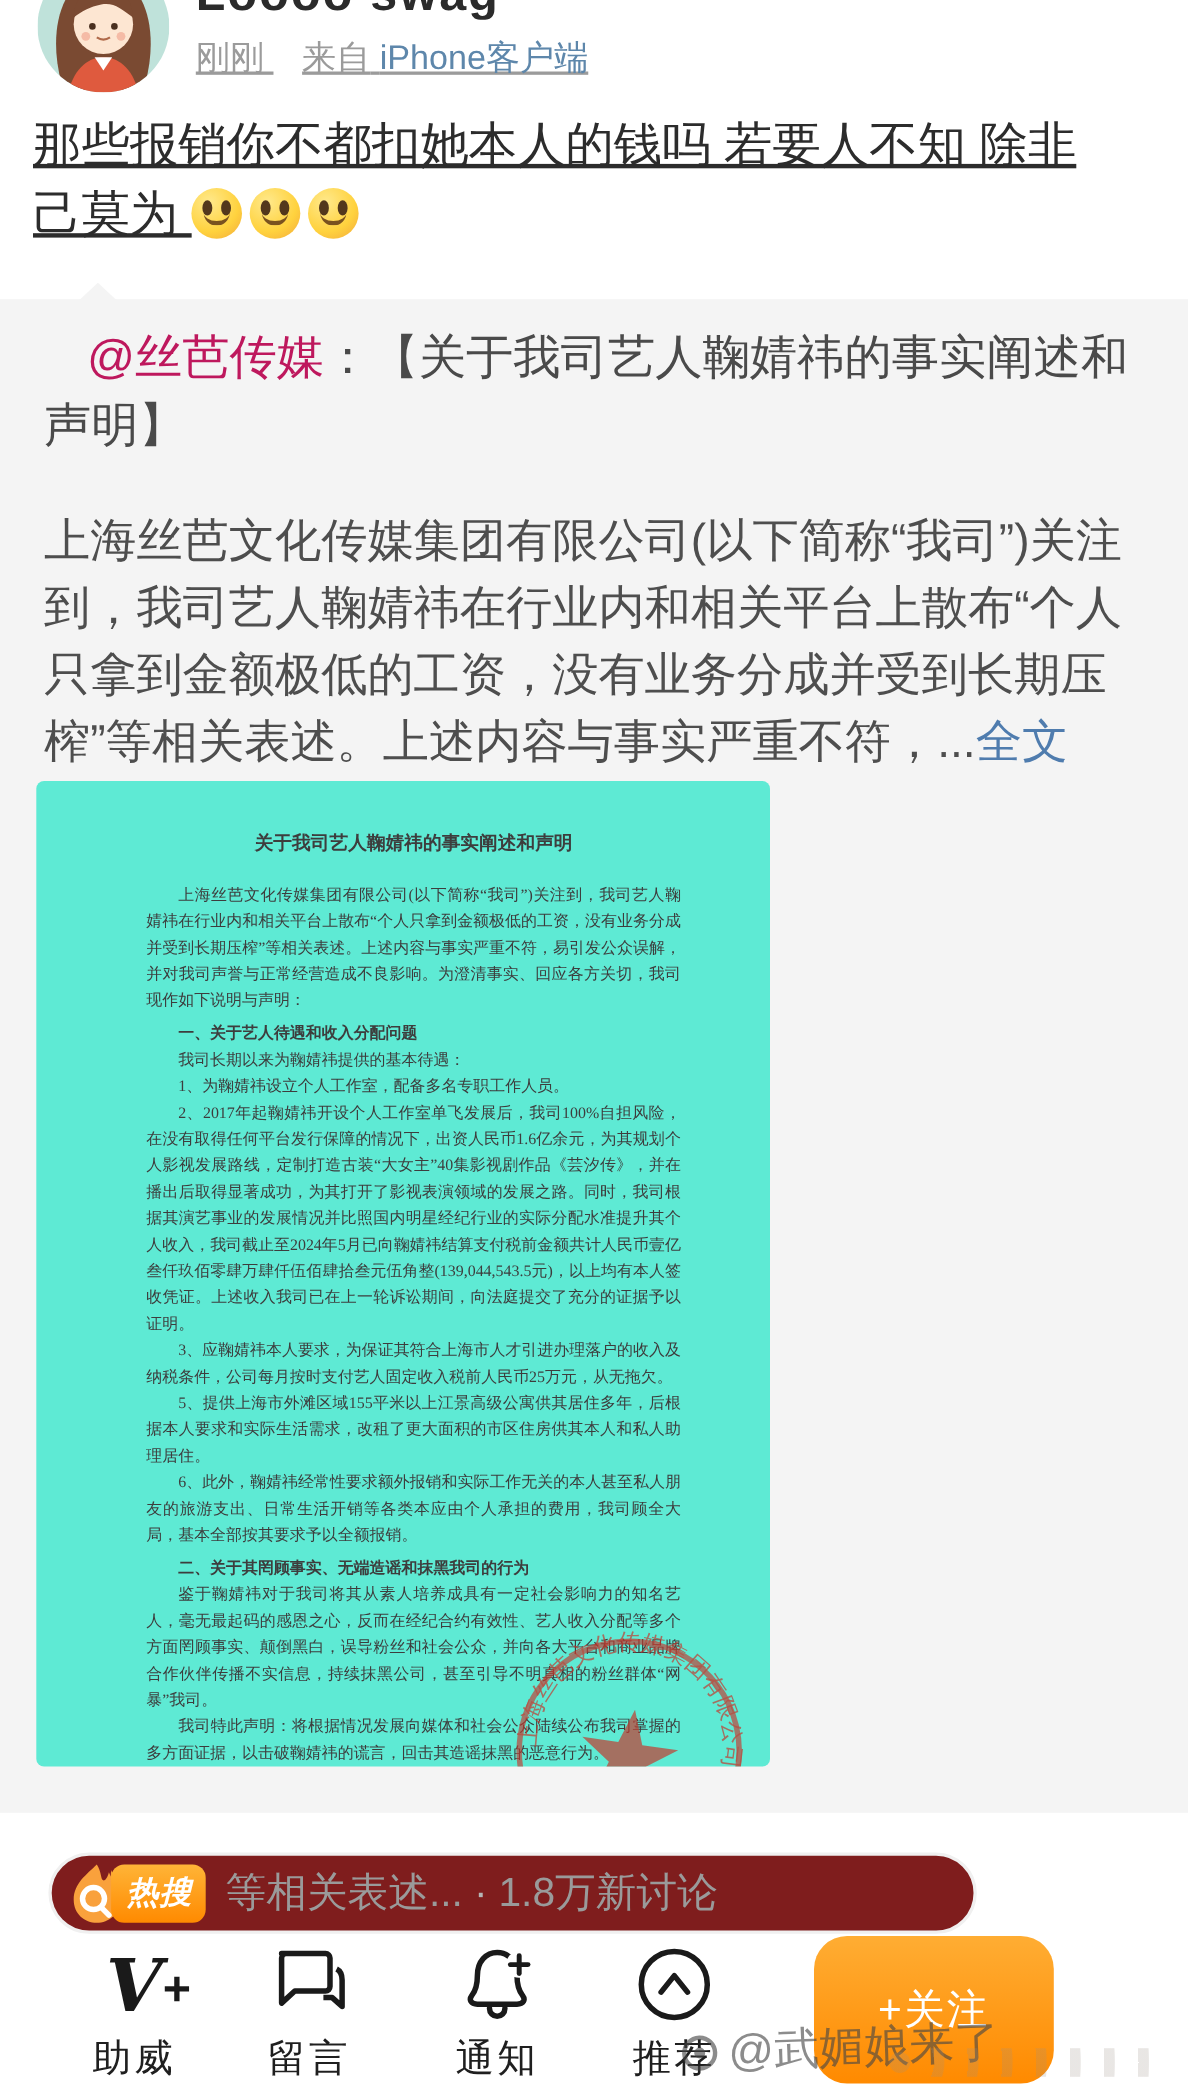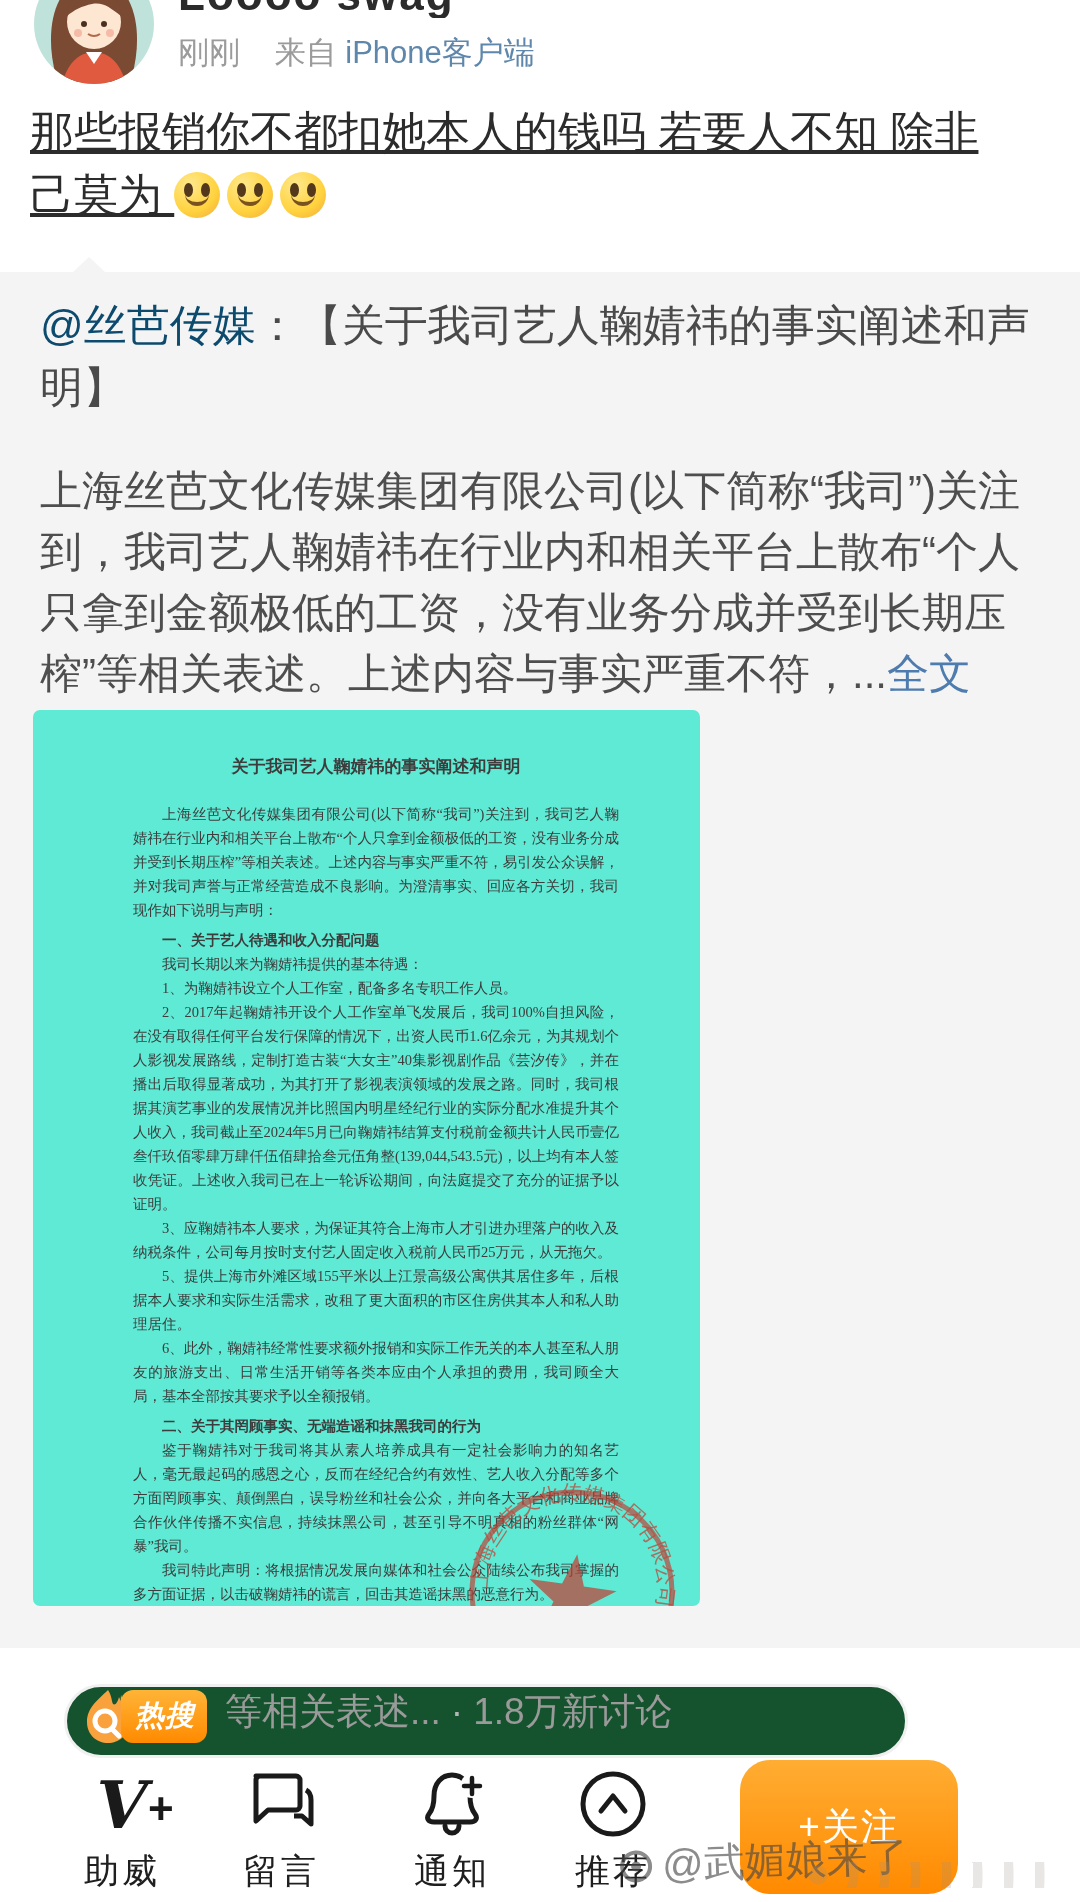--- a/index.html
+++ b/index.html
@@ -4,54 +4,54 @@
 <style>
   html,body{margin:0;padding:0;background:#fff;}
   body{width:1080px;height:1902px;position:relative;overflow:hidden;
        font-family:"Liberation Sans","DejaVu Sans",sans-serif;color:#2c2c2c;}
   .abs{position:absolute;}
 
   
   #avatar{left:34px;top:-36px;width:120px;height:120px;border-radius:50%;overflow:hidden;}
   #username-clip{left:178px;top:0;height:18px;width:620px;overflow:hidden;}
   #username-clip span{display:block;margin-top:-30px;font-size:44px;font-weight:bold;color:#2b2b2b;letter-spacing:2px;}
-  #meta{left:178px;top:32px;font-size:31px;color:#9b9b9b;}
+  #meta{left:178px;top:32px;font-size:31px;color:#9b9b9b;text-decoration:underline;}
   #meta .src{margin-left:26px;}
   #meta .blue{color:#5e87ab;}
 
   
   #post-text{left:30px;top:100px;width:992px;font-size:44px;line-height:63px;color:#2c2c2c;word-break:break-all;text-decoration:underline;}
   .emoji{display:inline-block;width:46px;height:46px;border-radius:50%;vertical-align:-8px;margin-right:7px;position:relative;
          background:radial-gradient(circle at 35% 28%,#ffe98c,#ffd23e 60%,#f2a83c);}
   .emoji::before{content:"";position:absolute;left:10px;top:11px;width:9px;height:14px;border-radius:50%;
          background:#53381c;box-shadow:17px 0 0 #53381c;}
   .emoji::after{content:"";position:absolute;left:11px;top:20px;width:24px;height:14px;
          border-bottom:4px solid #7a521f;border-radius:0 0 24px 24px;box-sizing:border-box;}
 
   
   #quote{left:0;top:272px;width:1080px;height:1376px;background:#f4f4f4;}
   #quote-notch{position:absolute;left:72px;top:-15px;width:0;height:0;
       border-left:17px solid transparent;border-right:17px solid transparent;border-bottom:16px solid #f4f4f4;}
   #quote-header{position:absolute;left:40px;top:22px;width:1002px;font-size:43px;line-height:62px;color:#4a4a4a;word-break:break-all;}
-  #quote-header .author{color:#0c4a6e;}
+  #quote-header .author{color:#be185d;margin-left:39px;}
   #quote-body{position:absolute;left:40px;top:188px;width:1002px;font-size:42px;line-height:61px;color:#4e4e4e;word-break:break-all;}
   #quote-body .fulltext{color:#4f7cae;}
 
   
   #doc-card{position:absolute;left:33px;top:438px;width:667px;height:896px;background:#5eead4;border-radius:7px;overflow:hidden;}
   #doc-inner{position:absolute;left:100px;top:46px;width:486px;
       font-family:"Liberation Serif","DejaVu Serif",serif;font-size:14.5px;line-height:24px;color:#3d3d3d;text-align:justify;}
   #doc-inner .doc-title{text-align:center;font-weight:bold;font-size:17px;margin:0 0 24px 0;line-height:22px;}
   #doc-inner p{margin:0;text-indent:2em;}
   #doc-inner p.h{font-weight:bold;margin-top:6px;}
   #seal{position:absolute;left:429px;top:772px;opacity:.85;transform:rotate(8deg);}
 
   
-  #hotsearch{left:64px;top:1684px;width:844px;height:74px;background:#14532d;border:3px solid #f0f0f0;border-radius:40px;
-      box-sizing:border-box;display:flex;align-items:flex-start;padding-left:12px;}
+  #hotsearch{left:44px;top:1684px;width:844px;height:74px;background:#7f1d1d;border:3px solid #f0f0f0;border-radius:40px;
+      box-sizing:border-box;display:flex;align-items:center;padding-left:12px;}
   #hs-badge{display:flex;align-items:center;position:relative;margin-right:18px;}
   #hs-badge .badge-rect{margin-left:-16px;background:linear-gradient(180deg,#ffb437,#ff8a00);color:#fff;
       font-weight:bold;font-style:italic;font-size:29px;padding:6px 12px 7px 14px;border-radius:12px;letter-spacing:1px;}
   #hs-title{font-size:37px;color:#9a9a9a;}
   #hs-title .dot{margin:0 10px;color:#b5b5b5;}
 
   
   .tb-item{position:absolute;top:1764px;width:160px;text-align:center;}
   .tb-icon{height:76px;display:flex;align-items:flex-end;justify-content:center;}
   .tb-label{margin-top:8px;font-size:35px;color:#1f1f1f;letter-spacing:3px;}

